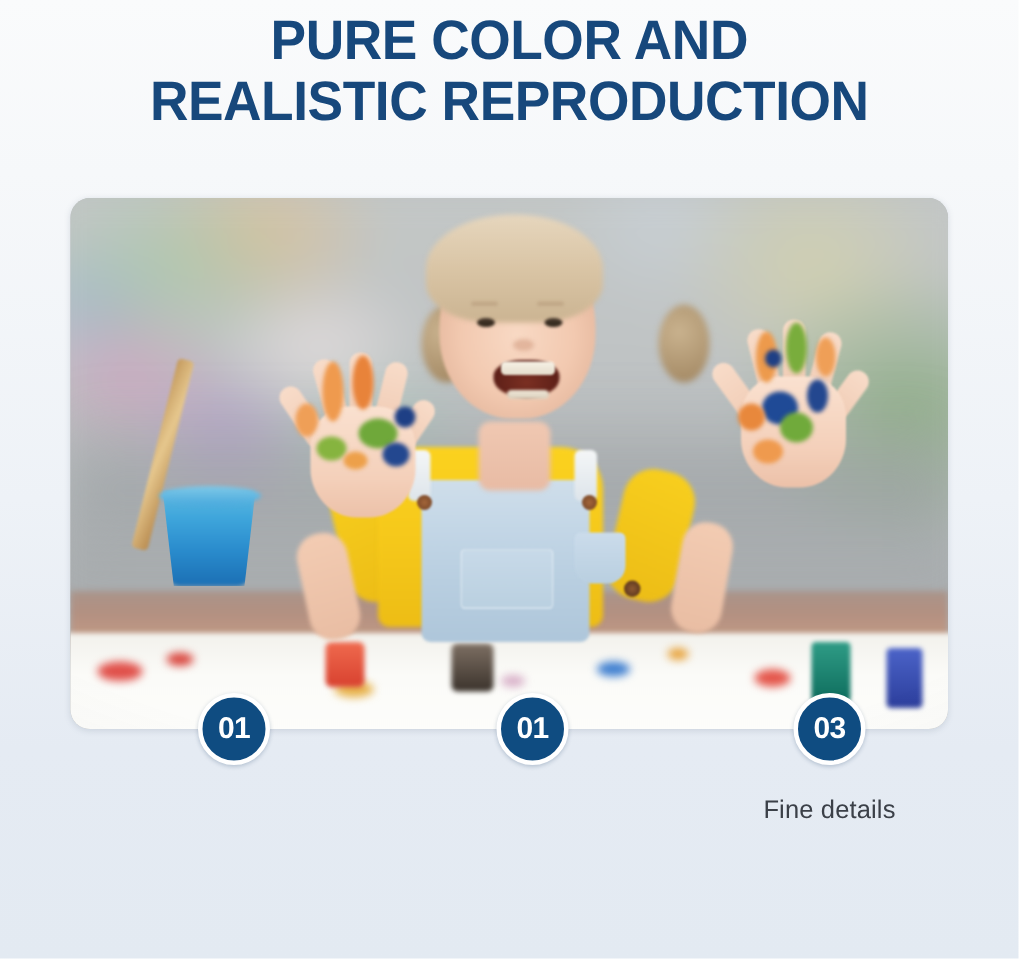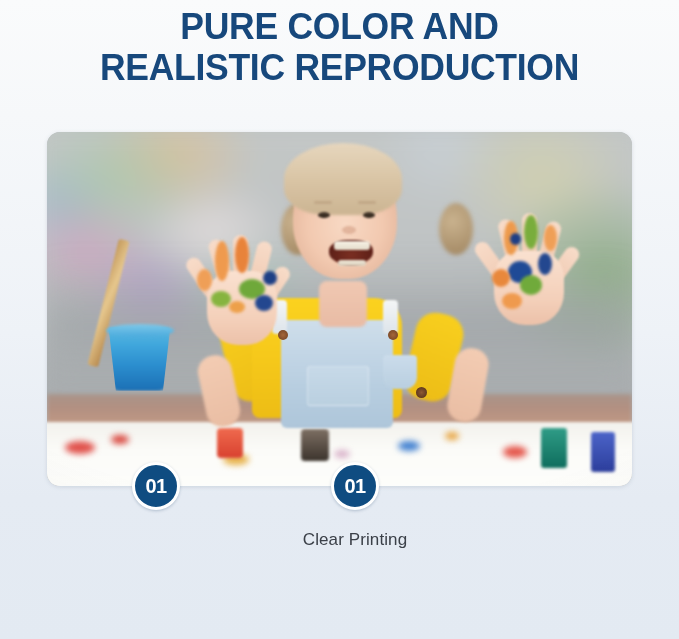--- a/index.html
+++ b/index.html
@@ -354,17 +354,20 @@
 </div>
 
 <div class="features">
 
   <div class="feature" style="left:14px;">
     <div class="badge">01</div>
   </div>
 
   <div class="feature" style="left:213px;">
     <div class="badge">01</div>
-    <div class="feature-label">Clear Printing</div>
-  </div>
-
+  </div>
+
+  <div class="feature" style="left:411px;">
+    <div class="badge">03</div>
+    <div class="feature-label">Fine details</div>
+  </div>
 
 </div>
 
 </body></html>

